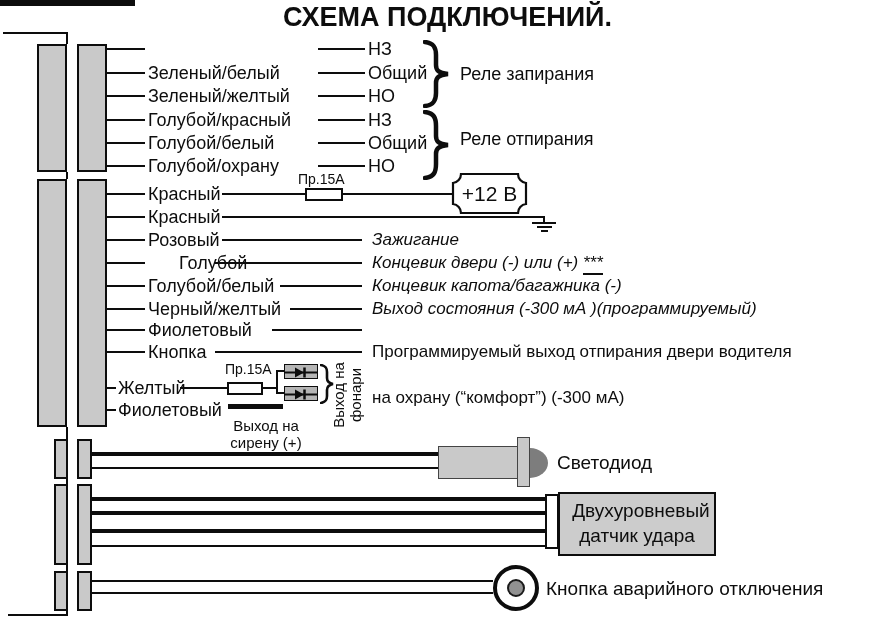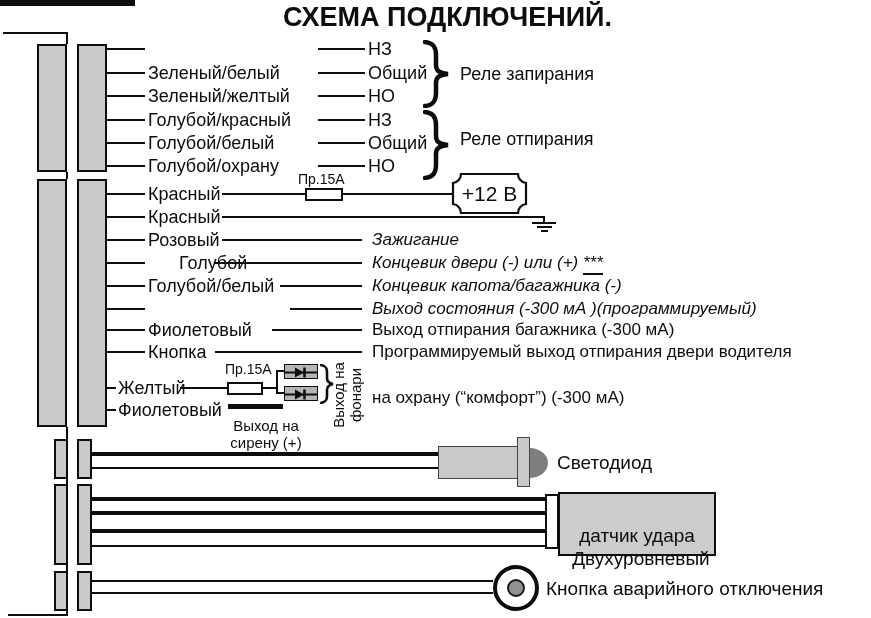--- a/index.html
+++ b/index.html
@@ -119,27 +119,27 @@
     <span>Концевик двери (-) или (+)</span>
     <span class="note-underline">***</span>
   </div>
 
   <div class="wire" style="left:107px;top:285px;width:38px;"></div>
   <div class="lbl" style="left:148px;top:277px;">Голубой/белый</div>
   <div class="wire" style="left:280px;top:285px;width:82px;"></div>
   <div class="lbl it" style="left:372px;top:277px;font-size:17px;">Концевик капота/багажника (-)</div>
 
   <div class="wire" style="left:107px;top:308px;width:38px;"></div>
+  <div class="lbl" style="left:148px;top:300px;">Черный/желтый</div>
   <div class="wire" style="left:290px;top:308px;width:72px;"></div>
   <div class="lbl it" style="left:372px;top:300px;font-size:17px;">Выход состояния (-300 мА )(программируемый)</div>
 
   <div class="wire" style="left:107px;top:329px;width:38px;"></div>
   <div class="lbl" style="left:148px;top:321px;">Фиолетовый</div>
   <div class="wire" style="left:272px;top:329px;width:90px;"></div>
-  <div class="lbl" style="left:372px;top:321px;font-size:17px;">Выход отпирания багажника (-300 мА)</div>
 
   <div class="wire" style="left:107px;top:351px;width:38px;"></div>
   <div class="lbl" style="left:148px;top:343px;">Кнопка</div>
   <div class="wire" style="left:215px;top:351px;width:147px;"></div>
   <div class="lbl" style="left:372px;top:343px;font-size:17px;">Программируемый выход отпирания двери водителя</div>
   <div class="lbl" style="left:372px;top:389px;font-size:17px;">на охрану (“комфорт”) (-300 мА)</div>
 
   <div class="wire" style="left:107px;top:387px;width:9px;"></div>
   <div class="lbl" style="left:118px;top:379px;">Желтый</div>
   <div class="wire" style="left:180px;top:387px;width:47px;"></div>
@@ -183,21 +183,21 @@
   <div class="abs" style="left:517px;top:437px;width:13px;height:50px;background:#c9c9c9;border:1px solid #444;box-sizing:border-box;"></div>
   <div class="abs" style="left:530px;top:448px;width:18px;height:30px;background:#7d7d7d;border-radius:0 100% 100% 0 / 0 50% 50% 0;"></div>
   <div class="lbl dev" style="left:557px;top:453px;">Светодиод</div>
 
   <div class="wire w4" style="left:92px;top:497px;width:453px;"></div>
   <div class="wire w4" style="left:92px;top:511px;width:453px;"></div>
   <div class="wire w4" style="left:92px;top:529px;width:453px;"></div>
   <div class="wire" style="left:92px;top:545px;width:453px;"></div>
   <div class="abs" style="left:545px;top:494px;width:14px;height:55px;background:#fff;border:2px solid #0d0d0d;box-sizing:border-box;"></div>
   <div class="abs" style="left:558px;top:492px;width:158px;height:64px;background:#ccc;border:2px solid #0d0d0d;box-sizing:border-box;"></div>
-  <div class="lbl dev center" style="left:558px;top:501px;width:166px;margin-top:48px;">Двухуровневый</div>
+  <div class="lbl dev center" style="left:558px;top:501px;width:166px;">Двухуровневый</div>
   <div class="lbl dev center" style="left:558px;top:526px;width:158px;">датчик удара</div>
 
   <div class="wire" style="left:92px;top:580px;width:401px;"></div>
   <div class="wire" style="left:92px;top:592px;width:401px;"></div>
   <div class="abs" style="left:493px;top:565px;width:46px;height:46px;background:#fff;border:4px solid #0d0d0d;border-radius:50%;box-sizing:border-box;"></div>
   <div class="abs" style="left:507px;top:579px;width:18px;height:18px;background:#919191;border:2px solid #1a1a1a;border-radius:50%;box-sizing:border-box;"></div>
   <div class="lbl dev" style="left:546px;top:579px;">Кнопка аварийного отключения</div>
 
 </div>
 

